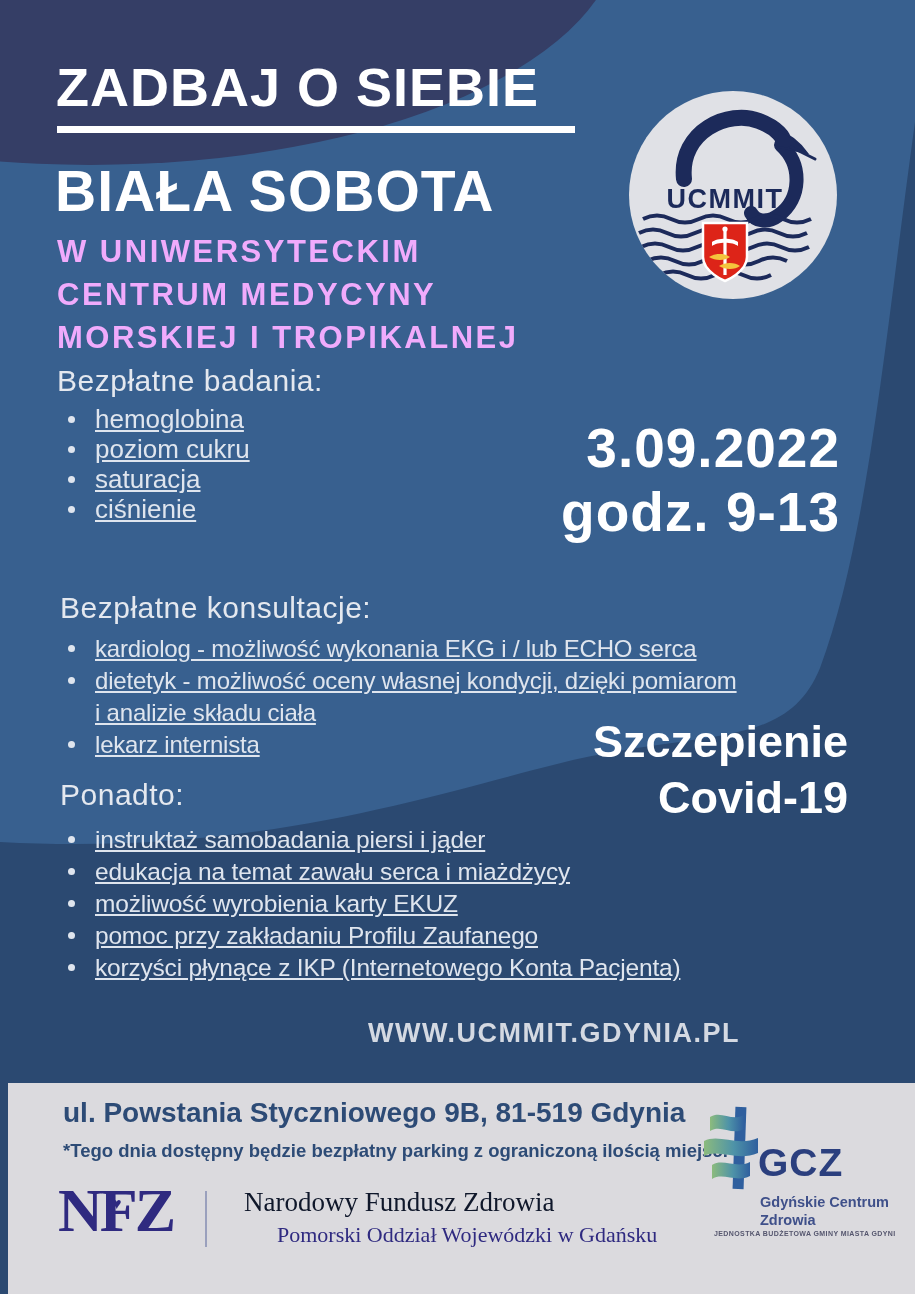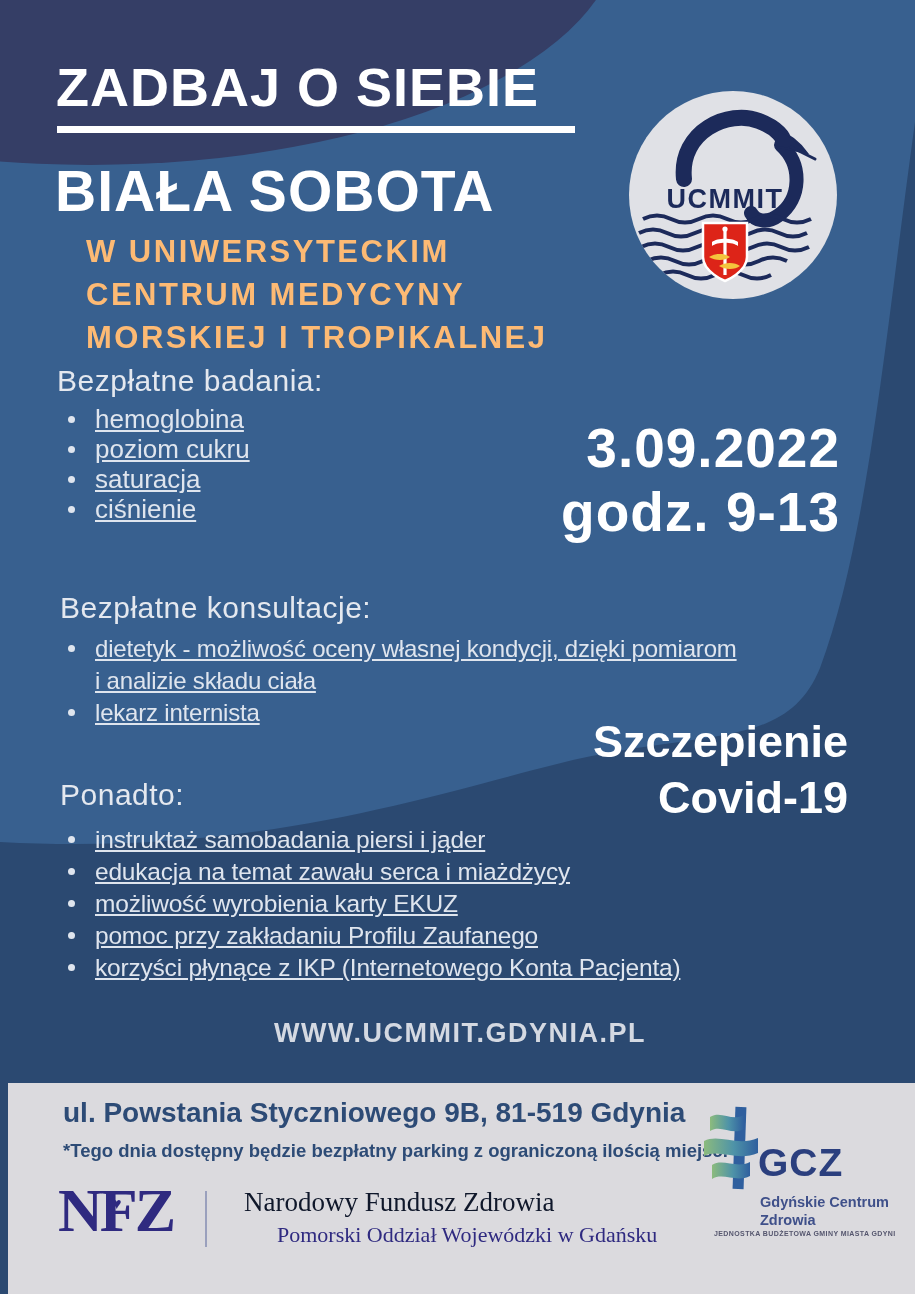--- a/index.html
+++ b/index.html
@@ -3,33 +3,33 @@
 <meta charset="utf-8">
 <style>
   html,body{margin:0;padding:0;background:#222;}
   .canvas{position:relative;width:915px;height:1294px;overflow:hidden;
     background:#38608f;font-family:"Liberation Sans",sans-serif;color:#fff;}
   .abs{position:absolute;}
   
   .main-title{left:56px;top:56px;font-size:54px;font-weight:800;letter-spacing:1px;color:#ffffff;white-space:nowrap;}
   .title-underline{left:57px;top:126px;width:518px;height:7px;background:#ffffff;}
   .event-title{left:55px;top:158px;font-size:57px;font-weight:800;letter-spacing:1px;color:#ffffff;white-space:nowrap;}
-  .subtitle{left:57px;top:230px;font-size:31px;font-weight:800;letter-spacing:2.5px;line-height:43px;color:#fdba74;white-space:nowrap;margin-left:29px;}
+  .subtitle{left:57px;top:230px;font-size:31px;font-weight:800;letter-spacing:2.5px;line-height:43px;color:#f0abfc;white-space:nowrap;}
   
   .section-head{font-size:30px;font-weight:400;color:#e4e8ef;letter-spacing:.5px;white-space:nowrap;}
   ul.bullets{margin:0;padding:0;list-style:none;color:#dfe5ee;}
   ul.bullets li{position:relative;padding-left:37px;text-decoration:underline;}
   ul.bullets li::before{content:"";position:absolute;left:10px;top:12px;width:7px;height:7px;border-radius:50%;background:currentColor;}
   .list-badania{left:58px;top:404px;font-size:26px;line-height:30px;}
   .list-badania li{margin-bottom:0;}
   .list-konsultacje{left:58px;top:633px;width:680px;font-size:24px;line-height:32px;letter-spacing:-.2px;}
   .list-ponadto{left:58px;top:824px;width:820px;font-size:24.5px;line-height:32px;letter-spacing:-.2px;}
   .datetime{right:75px;top:416px;text-align:right;font-size:55px;font-weight:800;line-height:64px;letter-spacing:1px;color:#ffffff;}
   .szczepienie{right:67px;top:714px;text-align:right;font-size:45px;font-weight:800;line-height:56px;color:#ffffff;}
-  .website{left:0;top:1018px;width:700px;text-align:center;font-size:27px;font-weight:800;letter-spacing:1.5px;color:#d4d9e2;}
+  .website{left:0;top:1018px;width:700px;text-align:right;font-size:27px;font-weight:800;letter-spacing:1.5px;color:#d4d9e2;}
   
   .footer{left:8px;top:1083px;width:915px;height:211px;background:#dbdade;color:#2d4b76;}
   .address{left:55px;top:14px;font-size:28px;font-weight:700;white-space:nowrap;}
   .parking{left:55px;top:57px;font-size:18.5px;font-weight:700;white-space:nowrap;}
   .nfz-abbr{left:50px;top:96px;font-family:"Liberation Serif",serif;font-size:62px;font-weight:700;letter-spacing:-3px;color:#2f2a80;line-height:62px;}
   .nfz-heart{left:104px;top:112px;font-size:16px;color:#2f2a80;}
   .nfz-divider{left:197px;top:108px;width:2px;height:56px;background:#9aa0bd;}
   .nfz-name{left:236px;top:104px;font-family:"Liberation Serif",serif;font-size:27px;color:#0f172a;white-space:nowrap;}
   .nfz-branch{left:236px;top:139px;font-family:"Liberation Serif",serif;font-size:22px;color:#2f2a80;white-space:nowrap;margin-left:33px;}
   .gcz-cross{left:696px;top:22px;}
@@ -101,20 +101,21 @@
       <li>ciśnienie</li>
     </ul>
 
   <div class="abs datetime">
     <div>3.09.2022</div>
     <div>godz. 9-13</div>
   </div>
 
   <div class="abs section-head" style="left:60px;top:591px">Bezpłatne konsultacje:</div>
   <ul class="abs bullets list-konsultacje">
+      <li>kardiolog - możliwość wykonania  EKG i / lub ECHO serca</li>
       <li>dietetyk - możliwość oceny własnej kondycji, dzięki pomiarom i analizie składu ciała</li>
       <li>lekarz internista</li>
     </ul>
 
   <div class="abs szczepienie">
     <div>Szczepienie</div>
     <div>Covid-19</div>
   </div>
 
   <div class="abs section-head" style="left:60px;top:778px">Ponadto:</div>

